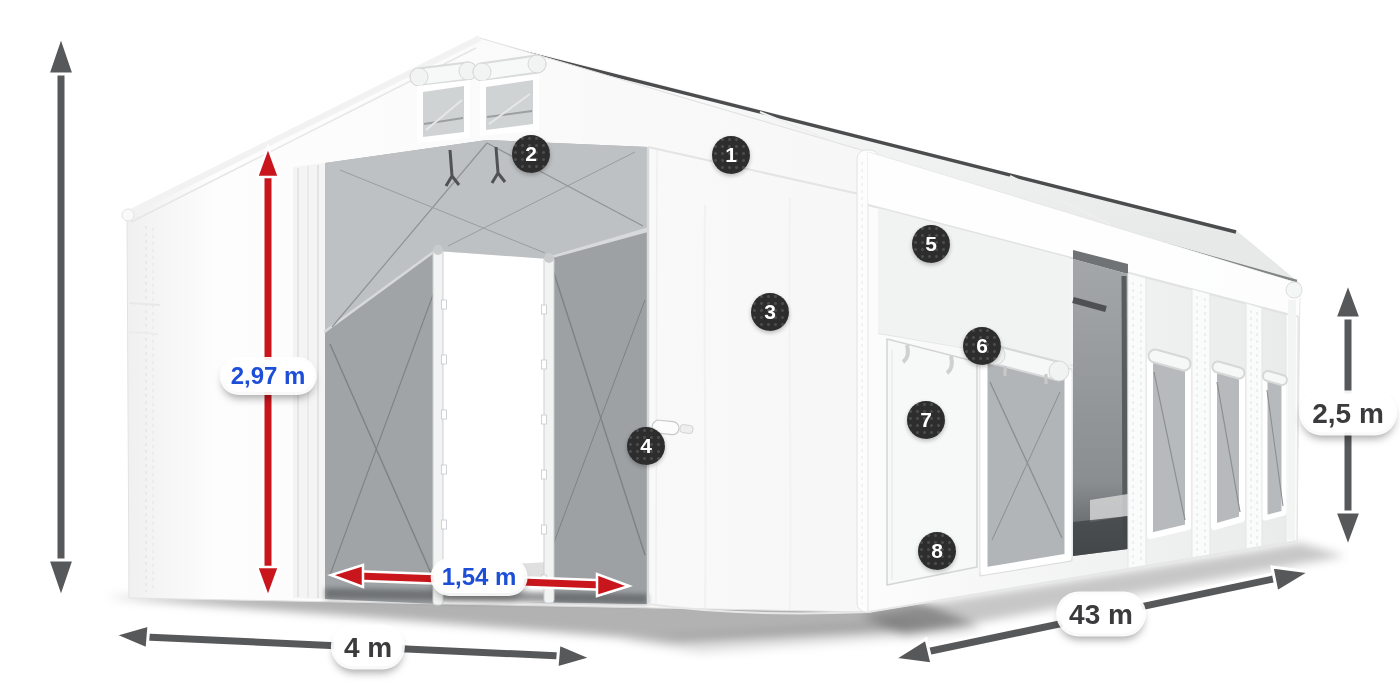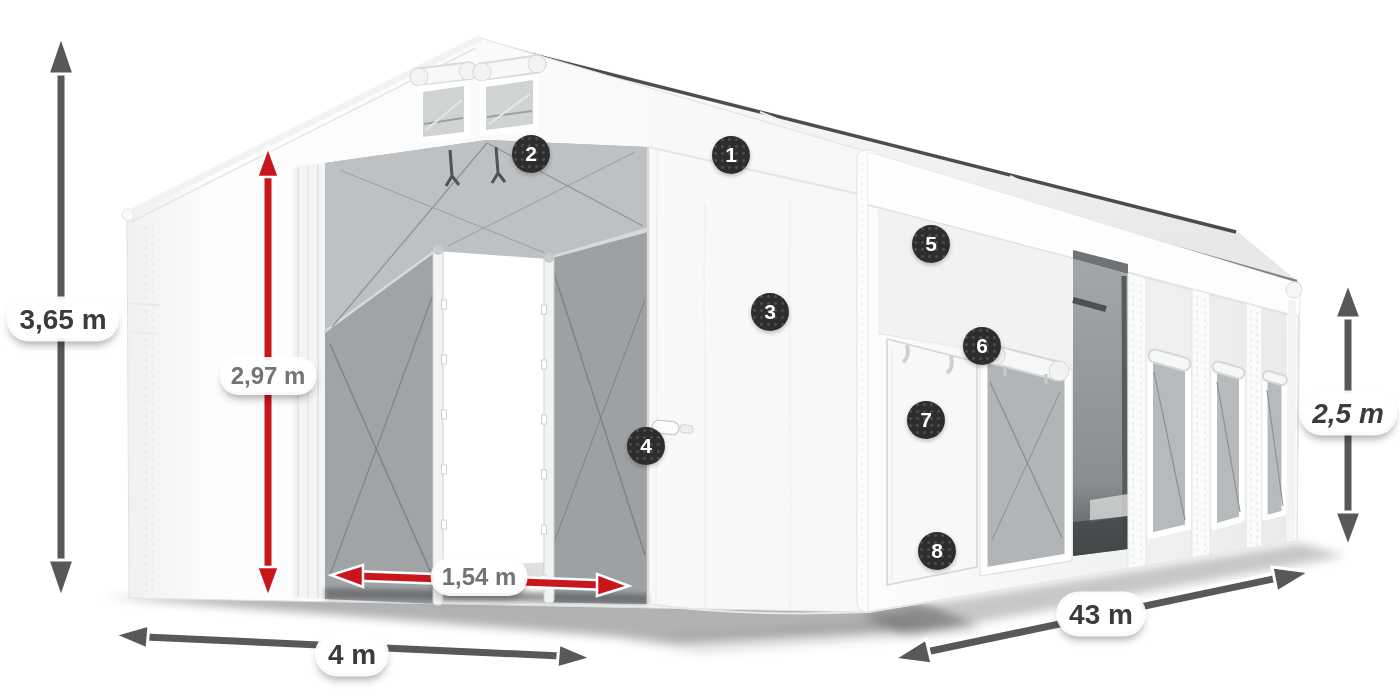--- a/index.html
+++ b/index.html
@@ -9,21 +9,21 @@
   }
   .stage svg{position:absolute;left:0;top:0;}
   .pill{
     position:absolute;transform:translate(-50%,-50%);
     background:#ffffff;border-radius:22px;padding:2px 10px;
     font-weight:bold;font-size:28px;line-height:1.25;color:#3b3b3d;
     white-space:nowrap;
     box-shadow:0 0 0 3px rgba(255,255,255,0.92), 0 6px 9px rgba(0,0,0,0.35);
     z-index:3;
   }
-  .pill.red{color:#737373;}
+  .pill.red{color:#1d4ed8;}
   .pill.sm{font-size:24px;padding:1px 8px;border-radius:18px;}
   .marker{
     position:absolute;width:38px;height:38px;border-radius:50%;
     transform:translate(-50%,-50%);
     background-color:#2d2d2d;
     background-image:radial-gradient(circle, rgba(255,255,255,0.14) 1.2px, transparent 1.7px);
     background-size:7px 7px;
     color:#ffffff;font-weight:bold;font-size:21px;
     display:flex;align-items:center;justify-content:center;
     box-shadow:0 2px 4px rgba(0,0,0,0.25);
@@ -264,26 +264,25 @@
     <polygon points="1310,572 1277,592 1272,567" fill="#57585a" stroke="#ffffff" stroke-width="3"></polygon>
   </g>
   <g>
     <line x1="1348" y1="312" x2="1348" y2="518" stroke="#ffffff" stroke-width="13"></line>
     <line x1="1348" y1="312" x2="1348" y2="518" stroke="#57585a" stroke-width="7"></line>
     <polygon points="1348,283 1335,318 1361,318" fill="#57585a" stroke="#ffffff" stroke-width="3"></polygon>
     <polygon points="1348,547 1335,512 1361,512" fill="#57585a" stroke="#ffffff" stroke-width="3"></polygon>
   </g>
 </svg>
 
-<div class="pill" style="left:63px;top:319px;">3,65 m</div>
 <div class="pill red sm" style="left:268px;top:376px;">2,97 m</div>
 <div class="pill red sm" style="left:479px;top:577px;">1,54 m</div>
-<div class="pill" style="left:352px;top:647px;margin-top:7px;">4 m</div>
+<div class="pill" style="left:368px;top:647px;">4 m</div>
 <div class="pill" style="left:1101px;top:614px;">43 m</div>
-<div class="pill" style="left:1348px;top:413px;font-style:italic;">2,5 m</div>
+<div class="pill" style="left:1348px;top:413px;">2,5 m</div>
 
 <div class="marker" style="left:731px;top:155px;">1</div>
 <div class="marker" style="left:531px;top:154px;">2</div>
 <div class="marker" style="left:770px;top:312px;">3</div>
 <div class="marker" style="left:646px;top:446px;">4</div>
 <div class="marker" style="left:931px;top:244px;">5</div>
 <div class="marker" style="left:982px;top:346px;">6</div>
 <div class="marker" style="left:926px;top:420px;">7</div>
 <div class="marker" style="left:937px;top:551px;">8</div>
 

